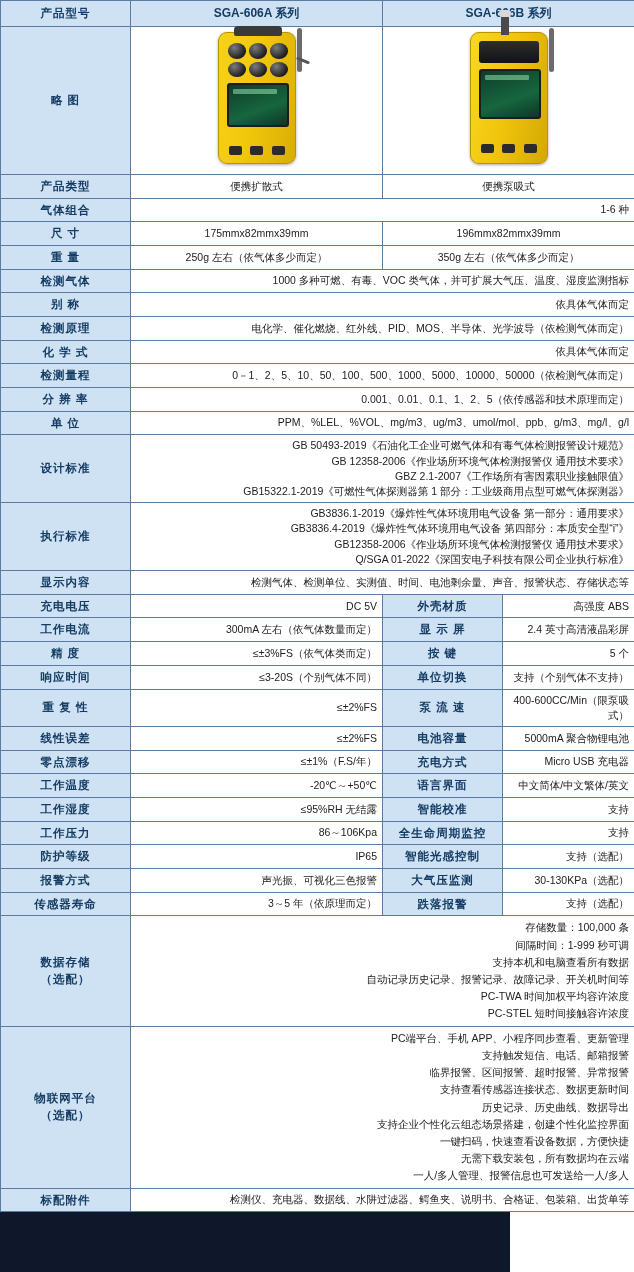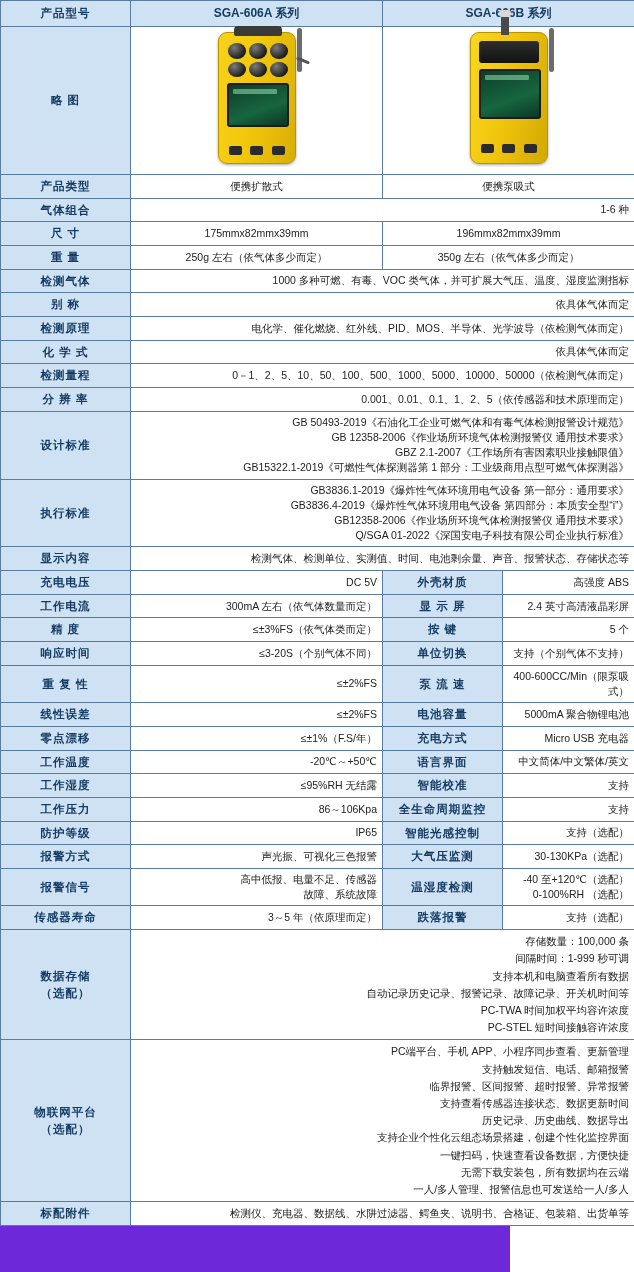--- a/index.html
+++ b/index.html
@@ -8,21 +8,21 @@
     padding: 0;
     background: #ffffff;
     font-family: "Liberation Sans", "DejaVu Sans", sans-serif;
     font-size: 11px;
     color: #000000;
   }
   #sheet {
     width: 510px;
     min-height: 1272px;
     position: relative;
-    background: #6d28d9;
+    background: #0f172a;
   }
   table.spec {
     width: 634px;
     border-collapse: collapse;
     table-layout: fixed;
   }
   table.spec td {
     border: 1px solid #5a7ca0;
     padding: 3px 5px;
     vertical-align: middle;
@@ -240,20 +240,24 @@
   <tr>
     <td class="lab">检测量程</td>
     <td class="val" colspan="4">0－1、2、5、10、50、100、500、1000、5000、10000、50000（依检测气体而定）</td>
   </tr>
 
   <tr>
     <td class="lab">分 辨 率</td>
     <td class="val" colspan="4">0.001、0.01、0.1、1、2、5（依传感器和技术原理而定）</td>
   </tr>
 
+  <tr>
+    <td class="lab">单    位</td>
+    <td class="val" colspan="4">PPM、%LEL、%VOL、mg/m3、ug/m3、umol/mol、ppb、g/m3、mg/l、g/l</td>
+  </tr>
 
   <tr>
     <td class="lab">设计标准</td>
     <td class="val multi" colspan="4">
       <div>GB 50493-2019《石油化工企业可燃气体和有毒气体检测报警设计规范》</div>
       <div>GB 12358-2006《作业场所环境气体检测报警仪 通用技术要求》</div>
       <div>GBZ 2.1-2007《工作场所有害因素职业接触限值》</div>
       <div>GB15322.1-2019《可燃性气体探测器第 1 部分：工业级商用点型可燃气体探测器》</div>
     </td>
   </tr>
@@ -339,32 +343,20 @@
     <td class="lab">智能光感控制</td>
     <td class="val">支持（选配）</td>
   </tr>
   <tr>
     <td class="lab">报警方式</td>
     <td class="val" colspan="2">声光振、可视化三色报警</td>
     <td class="lab">大气压监测</td>
     <td class="val">30-130KPa（选配）</td>
   </tr>
 
-  <tr>
-    <td class="lab">报警信号</td>
-    <td class="val multi" colspan="2">
-      <div>高中低报、电量不足、传感器</div>
-      <div>故障、系统故障</div>
-    </td>
-    <td class="lab">温湿度检测</td>
-    <td class="val multi">
-      <div>-40 至+120℃（选配）</div>
-      <div>0-100%RH  （选配）</div>
-    </td>
-  </tr>
 
   <tr>
     <td class="lab">传感器寿命</td>
     <td class="val" colspan="2">3～5 年（依原理而定）</td>
     <td class="lab">跌落报警</td>
     <td class="val">支持（选配）</td>
   </tr>
 
   <tr>
     <td class="lab">

